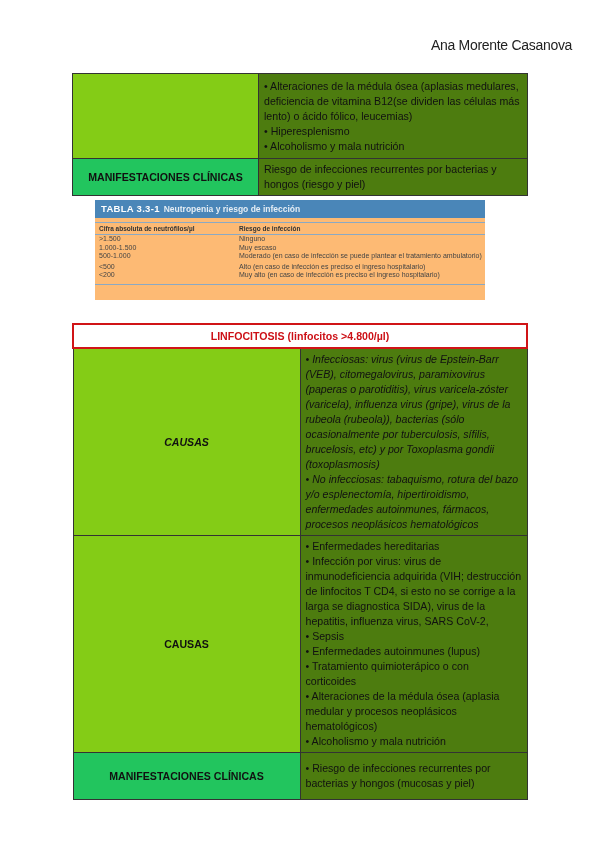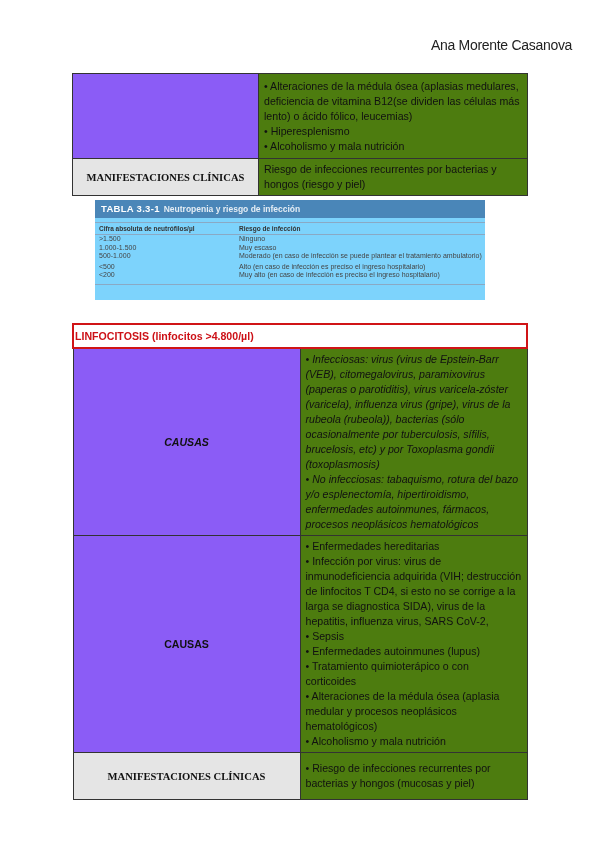--- a/index.html
+++ b/index.html
@@ -2,44 +2,44 @@
 <html><head>
 <meta charset="utf-8">
 <style>
   html, body { margin:0; padding:0; background:#ffffff; }
   body { width:600px; height:848px; position:relative; overflow:hidden;
          font-family:"Liberation Sans", sans-serif; color:#111; }
   .author { position:absolute; top:37px; left:431px; font-size:14px; color:#222; letter-spacing:-0.3px; }
 
   table.grid { position:absolute; left:72px; width:456px; border-collapse:collapse; table-layout:fixed; }
   table.grid td { border:1.5px solid #333; font-size:10.6px; line-height:15px; vertical-align:middle; }
-  td.lbl { width:177px; background:#8b5cf6; text-align:center; font-weight:bold; font-size:10.6px; color:#111; padding:0 4px; }
-  td.lbl.dark { background:#e5e5e5;font-family:Liberation Serif, serif; }
+  td.lbl { width:177px; background:#84cc16; text-align:center; font-weight:bold; font-size:10.6px; color:#111; padding:0 4px; }
+  td.lbl.dark { background:#22c55e; }
   td.txt { background:#4d7c0f; padding:3px 5px 3px 5px; }
   td.txt p { margin:0; }
 
   #t1 { top:73px; }
   #t1 tr.r1 td { height:78px; }
   #t1 tr.r2 td { height:30px; }
 
   
-  .img-tab { position:absolute; left:95px; top:200px; width:390px; height:100px; background:#7dd3fc; font-family:"Liberation Sans", sans-serif; }
+  .img-tab { position:absolute; left:95px; top:200px; width:390px; height:100px; background:#fdba74; font-family:"Liberation Sans", sans-serif; }
   .img-head { background:#4a86b8; color:#fff; height:18px; line-height:18px; font-size:9.5px; padding-left:6px; }
   .img-head b { font-weight:bold; letter-spacing:0.3px; }
   .img-head span { font-weight:bold; opacity:0.85; font-size:8.5px; margin-left:4px; }
   .img-cols { display:flex; font-size:6.5px; color:#333; font-weight:bold; border-top:1px solid #8aa9c4; border-bottom:1px solid #8aa9c4; margin-top:4px; padding:2px 0 2px 4px; }
   .img-row { display:flex; font-size:7px; color:#444; padding-left:4px; line-height:8.5px; }
   .c1 { width:140px; flex:none; }
   .c2 { flex:1; }
   .img-bottom { border-bottom:1px solid #8aa9c4; margin-top:4px; }
 
   
   #t2 { top:323px; }
   #t2 td.hdr { background:#d01417; color:#fff; font-weight:bold; text-align:center; height:26px; border:1.5px solid #d01417; font-size:10.6px; }
-  #t2 td.sub { background:#fff; color:#cc1016; font-weight:bold; text-align:left; height:20px; border:2px solid #d01417; font-size:10.6px; }
+  #t2 td.sub { background:#fff; color:#cc1016; font-weight:bold; text-align:center; height:20px; border:2px solid #d01417; font-size:10.6px; }
   #t2 tr.causas1 td { height:148px;font-style:italic; }
   #t2 tr.causas2 td { height:168px;margin-left:8px; }
   #t2 tr.manif td { height:40px; }
 </style>
 </head>
 <body>
 
 <div class="author">Ana Morente Casanova</div>
 
 <table class="grid" id="t1">

